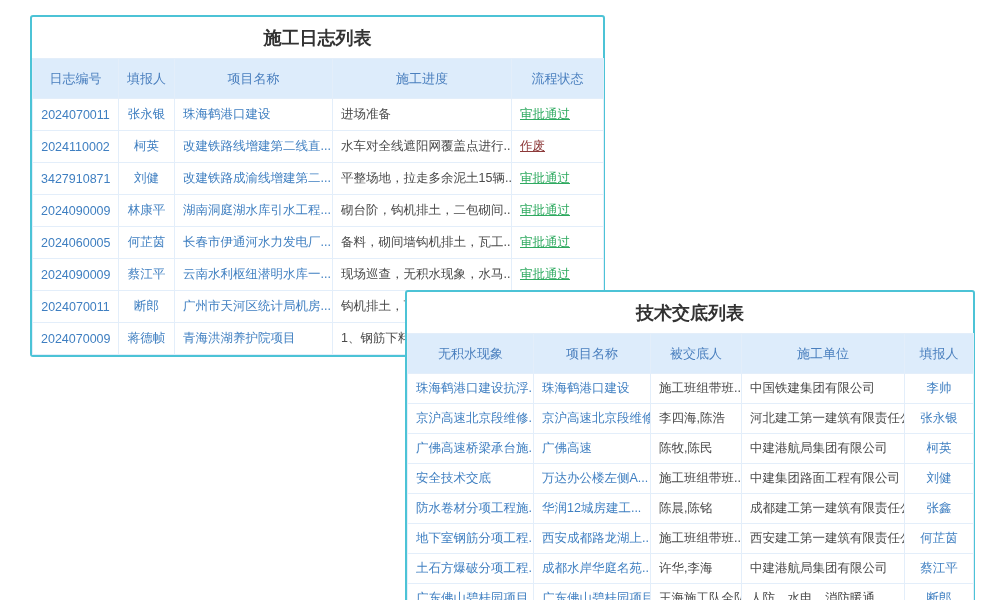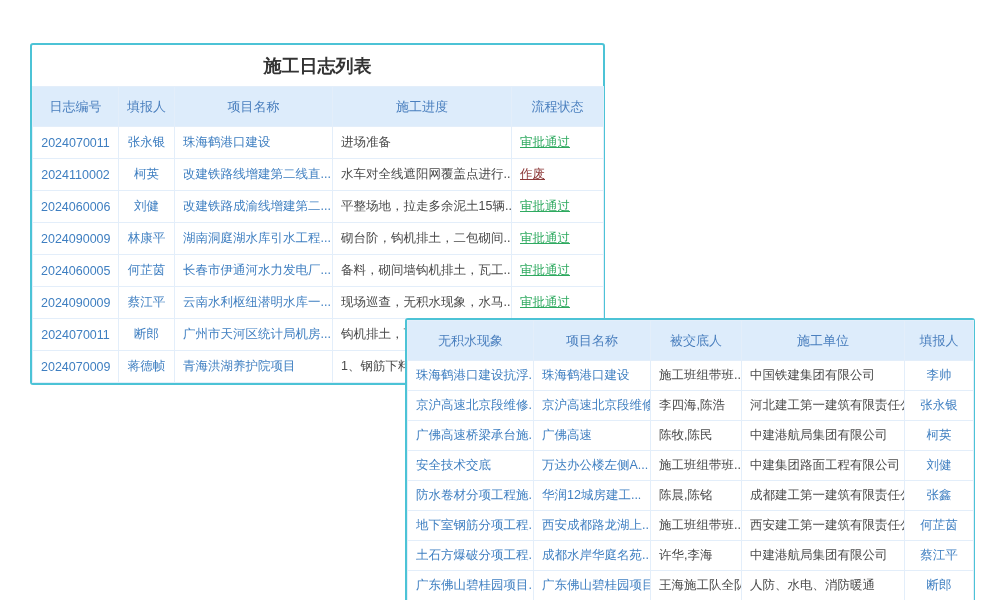--- a/index.html
+++ b/index.html
@@ -9,21 +9,20 @@
     background: #ffffff;
     font-family: "Liberation Sans", "DejaVu Sans", sans-serif;
     position: relative;
     overflow: hidden;
   }
   .panel {
     position: absolute;
     background: #ffffff;
     border: 2px solid var(--panel-border, #4cc3d6);
     border-radius: 3px;
-    margin-top: 28px;
   }
   .panel-title {
     text-align: center;
     font-weight: bold;
     font-size: 18px;
     color: #333333;
     padding: 9px 0 8px 0;
   }
   table {
     width: 100%;
@@ -93,21 +92,21 @@
     <td class="c-status approved">审批通过</td>
   </tr>
         <tr>
     <td class="center link">2024110002</td>
     <td class="center link">柯英</td>
     <td class="link">改建铁路线增建第二线直...</td>
     <td>水车对全线遮阳网覆盖点进行...</td>
     <td class="c-status voided">作废</td>
   </tr>
         <tr>
-    <td class="center link">2024060006</td>
+    <td class="center link">3427910871</td>
     <td class="center link">刘健</td>
     <td class="link">改建铁路成渝线增建第二...</td>
     <td>平整场地，拉走多余泥土15辆...</td>
     <td class="c-status approved">审批通过</td>
   </tr>
         <tr>
     <td class="center link">2024090009</td>
     <td class="center link">林康平</td>
     <td class="link">湖南洞庭湖水库引水工程...</td>
     <td>砌台阶，钩机排土，二包砌间...</td>
@@ -139,20 +138,21 @@
     <td class="center link">蒋德帧</td>
     <td class="link">青海洪湖养护院项目</td>
     <td>1、钢筋下料...</td>
     <td class="c-status"></td>
   </tr>
       </tbody>
   </table>
 </div>
 
 <div class="panel panel-tech">
+  <div class="panel-title">技术交底列表</div>
   <table>
     <colgroup>
       <col style="width:126px">
         <col style="width:117px">
         <col style="width:91px">
         <col style="width:163px">
         <col style="width:69px">
     </colgroup>
     <thead>
       <tr>

